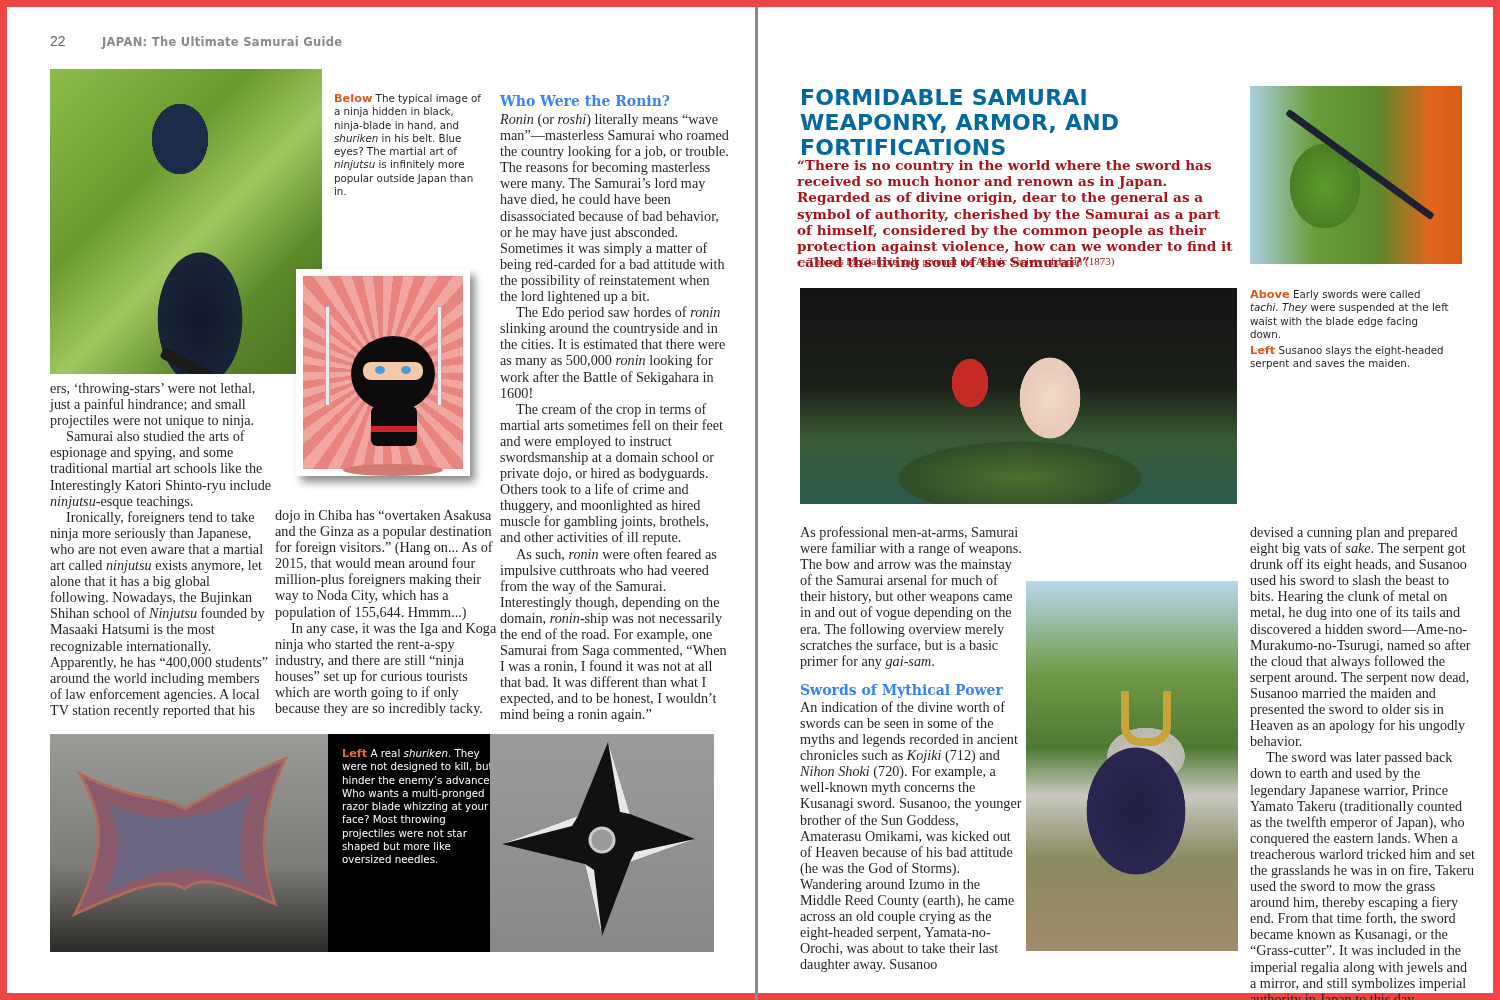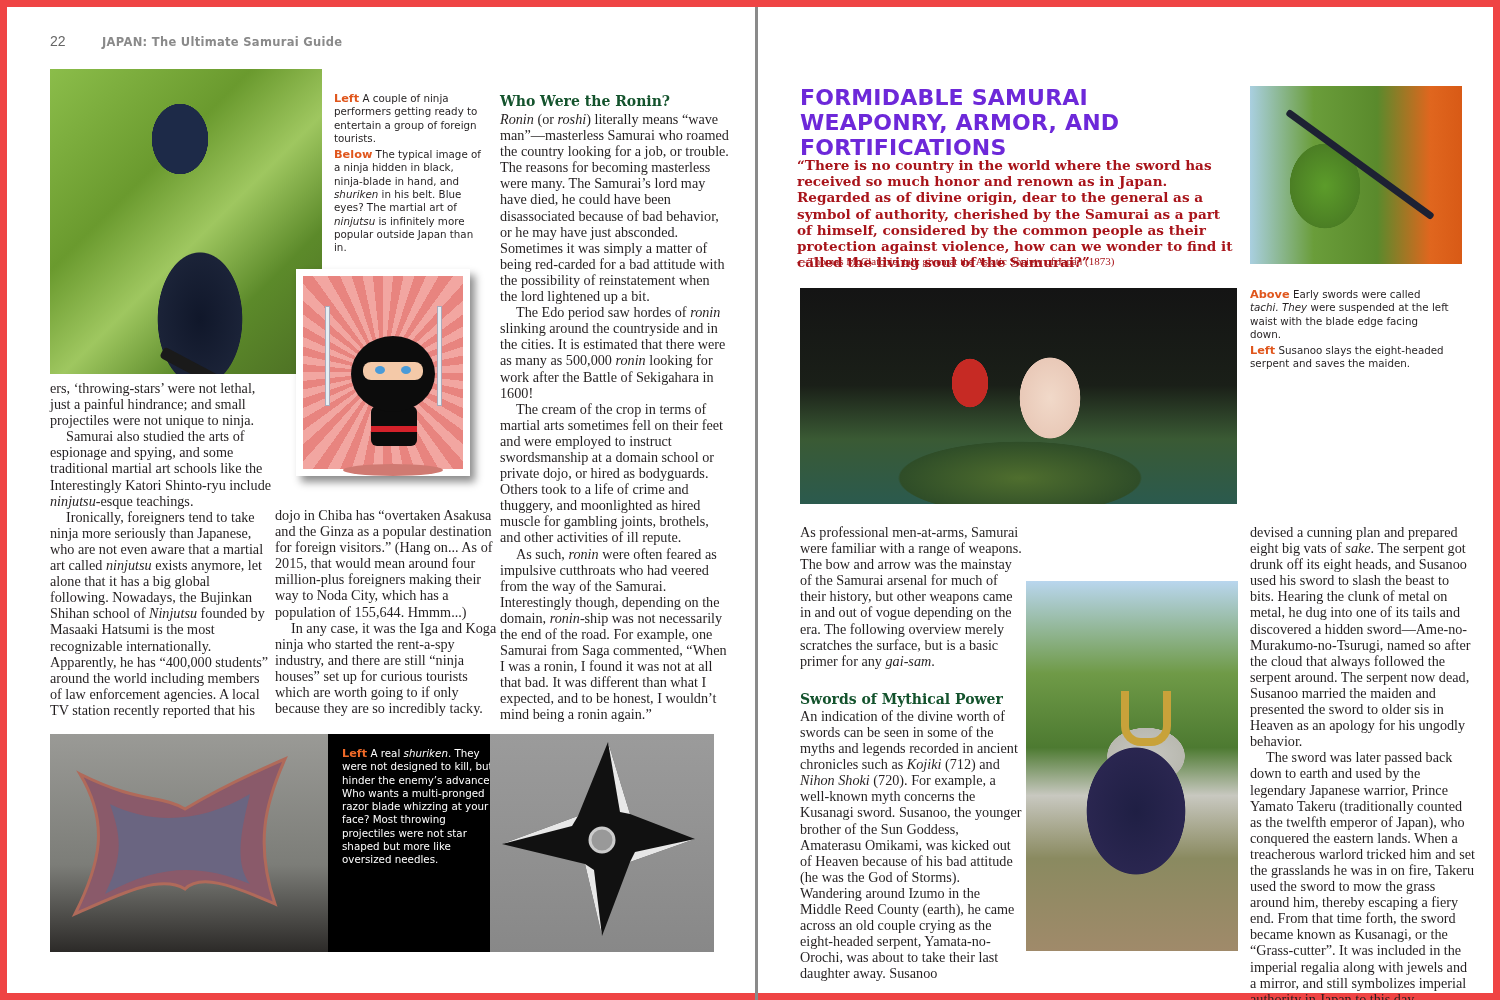--- a/index.html
+++ b/index.html
@@ -14,32 +14,32 @@
   
   .folio { left: 43px; top: 26px; font-family: "Liberation Sans", sans-serif; font-size: 14px; color: #666; }
   .runhead { left: 95px; top: 28px; font-family: "DejaVu Sans", sans-serif; font-size: 11.5px; font-weight: bold; color: #8a8a8a; letter-spacing: 0.3px; }
 
   
   .col { font-family: "Liberation Serif", serif; font-size: 14.2px; line-height: 16.1px; color: #231f20; }
   .col p { text-indent: 0; }
   .col p.ind { text-indent: 16px; }
   .col em { font-style: italic; }
 
-  .h2 { font-family: "DejaVu Serif", serif; font-weight: bold; color: #14532d; font-size: 14px; line-height: 17px; }
+  .h2 { font-family: "DejaVu Serif", serif; font-weight: bold; color: #3b82f6; font-size: 14px; line-height: 17px; }
 
   
   .cap { font-family: "DejaVu Sans", sans-serif; font-size: 10.3px; line-height: 13.3px; color: #231f20; }
   .cap .lbl { color: #e0561c; font-weight: bold; font-size: 11.3px; }
   .cap em { font-style: italic; }
   .cap p + p { margin-top: 3px; }
   .cap-dark { background: #000; color: #fff; padding: 13px 10px 0 14px; }
   .cap-dark .lbl { color: #f06a28; }
 
   
-  .title { font-family: "DejaVu Sans", sans-serif; font-weight: bold; color: #6d28d9; font-size: 22px; line-height: 25px; letter-spacing: 0.2px; }
+  .title { font-family: "DejaVu Sans", sans-serif; font-weight: bold; color: #0369a1; font-size: 22px; line-height: 25px; letter-spacing: 0.2px; }
   .quote { font-family: "DejaVu Serif", serif; font-weight: bold; color: #a8141a; font-size: 13.6px; line-height: 16.2px; }
   .attrib { font-family: "Liberation Serif", serif; color: #a8141a; font-size: 11px; line-height: 16px; }
 
   
   .img { overflow: hidden; }
   .ninja-photo { background:
       radial-gradient(ellipse 70px 110px at 150px 250px, #10172a 0%, #1b2338 60%, transparent 61%),
       radial-gradient(ellipse 40px 50px at 130px 70px, #1d2a48 0%, #1d2a48 70%, transparent 71%),
       linear-gradient(135deg, #8bbd4a 0%, #6a9a2e 35%, #9fc760 55%, #5c8a2a 75%, #4c6e24 100%); }
   .ninja-photo .sword { position:absolute; left: 105px; top: 305px; width: 120px; height: 12px; background:#1a1a1a; transform: rotate(28deg); border-radius: 4px; }
@@ -82,21 +82,20 @@
   <div class="gutter"></div>
 
   <div class="abs folio">22</div>
   <div class="abs runhead">JAPAN: The Ultimate Samurai Guide</div>
 
   <div class="abs img ninja-photo" style="left:43px; top:62px; width:272px; height:305px;">
     <div class="sword"></div>
   </div>
 
   <div class="abs cap" style="left:327px; top:85px; width:150px;">
-    <p><span class="lbl">Left</span><span> A couple of ninja performers getting ready to entertain a group of foreign tourists.</span></p>
     <p><span class="lbl">Below</span><span> The typical image of a ninja hidden in black, ninja-blade in hand, and </span><em>shuriken</em><span> in his belt. Blue eyes? The martial art of </span><em>ninjutsu</em><span> is infinitely more popular outside Japan than in.</span></p>
   </div>
 
   <div class="abs cartoon-frame" style="left:289px; top:262px; width:174px; height:207px;">
     <div class="cartoon">
       <div class="ninja-sword" style="left:22px;"></div>
       <div class="ninja-sword" style="left:134px;"></div>
       <div class="ninja-shadow"></div>
       <div class="ninja-body"></div>
       <div class="ninja-belt"></div>
@@ -157,21 +156,21 @@
 
   <div class="abs cap" style="left:1243px; top:281px; width:200px;">
     <p><span class="lbl">Above</span><span> Early swords were called </span><em>tachi. They</em><span> were suspended at the left waist with the blade edge facing down.</span></p>
     <p><span class="lbl">Left</span><span> Susanoo slays the eight-headed serpent and saves the maiden.</span></p>
   </div>
 
   <div class="abs img painting" style="left:793px; top:281px; width:437px; height:216px;"></div>
 
   <div class="abs col" style="left:793px; top:517px; width:222px;">
     <p><span>As professional men-at-arms, Samurai were familiar with a range of weapons. The bow and arrow was the mainstay of the Samurai arsenal for much of their history, but other weapons came in and out of vogue depending on the era. The following overview merely scratches the surface, but is a basic primer for any </span><em>gai-sam</em><span>.</span></p>
-    <div class="h2" style="margin-top:22px;">Swords of Mythical Power</div>
+    <div class="h2" style="margin-top:13px;">Swords of Mythical Power</div>
     <p><span>An indication of the divine worth of swords can be seen in some of the myths and legends recorded in ancient chronicles such as </span><em>Kojiki</em><span> (712) and </span><em>Nihon Shoki</em><span> (720). For example, a well-known myth concerns the Kusanagi sword. Susanoo, the younger brother of the Sun Goddess, Amaterasu Omikami, was kicked out of Heaven because of his bad attitude (he was the God of Storms). Wandering around Izumo in the Middle Reed County (earth), he came across an old couple crying as the eight-headed serpent, Yamata-no-Orochi, was about to take their last daughter away. Susanoo</span></p>
   </div>
 
 
   <div class="abs img samurai-photo" style="left:1019px; top:574px; width:212px; height:370px;">
     <div class="kuwagata"></div>
   </div>
 
   <div class="abs col" style="left:1243px; top:517px; width:225px;">
     <p><span>devised a cunning plan and prepared eight big vats of </span><em>sake</em><span>. The serpent got drunk off its eight heads, and Susanoo used his sword to slash the beast to bits. Hearing the clunk of metal on metal, he dug into one of its tails and discovered a hidden sword—Ame-no-Murakumo-no-Tsurugi, named so after the cloud that always followed the serpent around. The serpent now dead, Susanoo married the maiden and presented the sword to older sis in Heaven as an apology for his ungodly behavior.</span></p>

